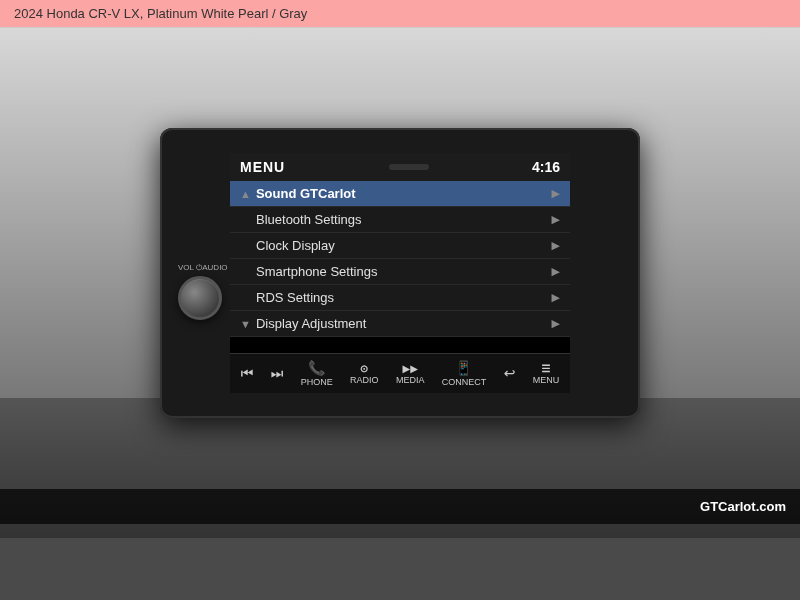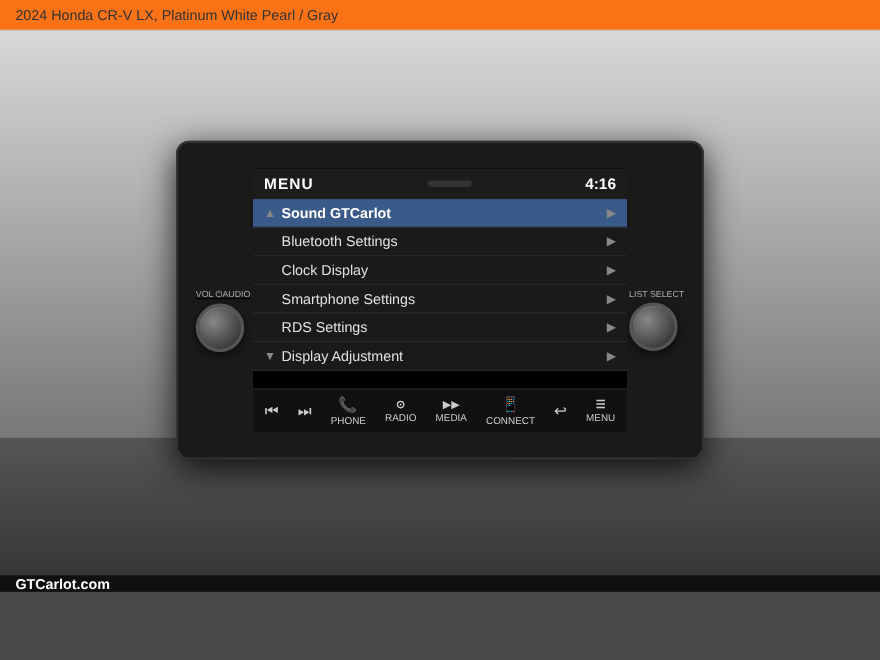--- a/index.html
+++ b/index.html
@@ -8,21 +8,21 @@
       width: 800px;
       height: 600px;
       background: #4a4a4a;
       font-family: Arial, sans-serif;
       overflow: hidden;
       position: relative;
     }
 
     
     .top-bar {
-      background: #f97316;
+      background: #fca5a5;
       width: 100%;
       padding: 6px 14px;
       font-size: 13px;
       color: #333;
       border-bottom: 1px solid #ccc;
       display: flex;
       align-items: center;
       gap: 0;
     }
 
@@ -138,21 +138,20 @@
 
     
     .knob-left, .knob-right {
       position: absolute;
       top: 50%;
       transform: translateY(-10px);
     }
 
     .knob-left {
       left: 18px;
-      text-decoration: underline;
     }
 
     .knob-right {
       right: 18px;
     }
 
     .knob-label {
       color: #aaa;
       font-size: 8px;
       text-align: center;
@@ -190,29 +189,29 @@
     }
 
     .btn-icon {
       font-size: 14px;
       margin-bottom: 1px;
     }
 
     
     .bottom-bar {
       position: absolute;
-      bottom: 0;
+      bottom: 14px;
       left: 0;
       width: 100%;
       background: rgba(0,0,0,0.7);
       color: #aaa;
       font-size: 11px;
-      padding: 0 14px;
-      display: flex;
-      justify-content: flex-start;
+      padding: 10px 14px;
+      display: flex;
+      justify-content: flex-end;
       align-items: center;
     }
 
     .gtcarlot {
       color: #fff;
       font-weight: bold;
       font-size: 13px;
     }
 
     
@@ -236,24 +235,20 @@
 
   <div class="dash-bg"></div>
 
   <div class="infotainment">
 
     <div class="knob-left">
       <div class="knob-label">VOL  ⏻AUDIO</div>
       <div class="knob"></div>
     </div>
 
-    <div class="knob-right">
-      <div class="knob-label">LIST  SELECT</div>
-      <div class="knob"></div>
-    </div>
 
     <div class="screen">
 
       <div class="screen-header">
         <span class="screen-title">MENU</span>
         <div class="screen-indicator"></div>
         <span class="screen-time">4:16</span>
       </div>
 
       <div class="menu-list">

